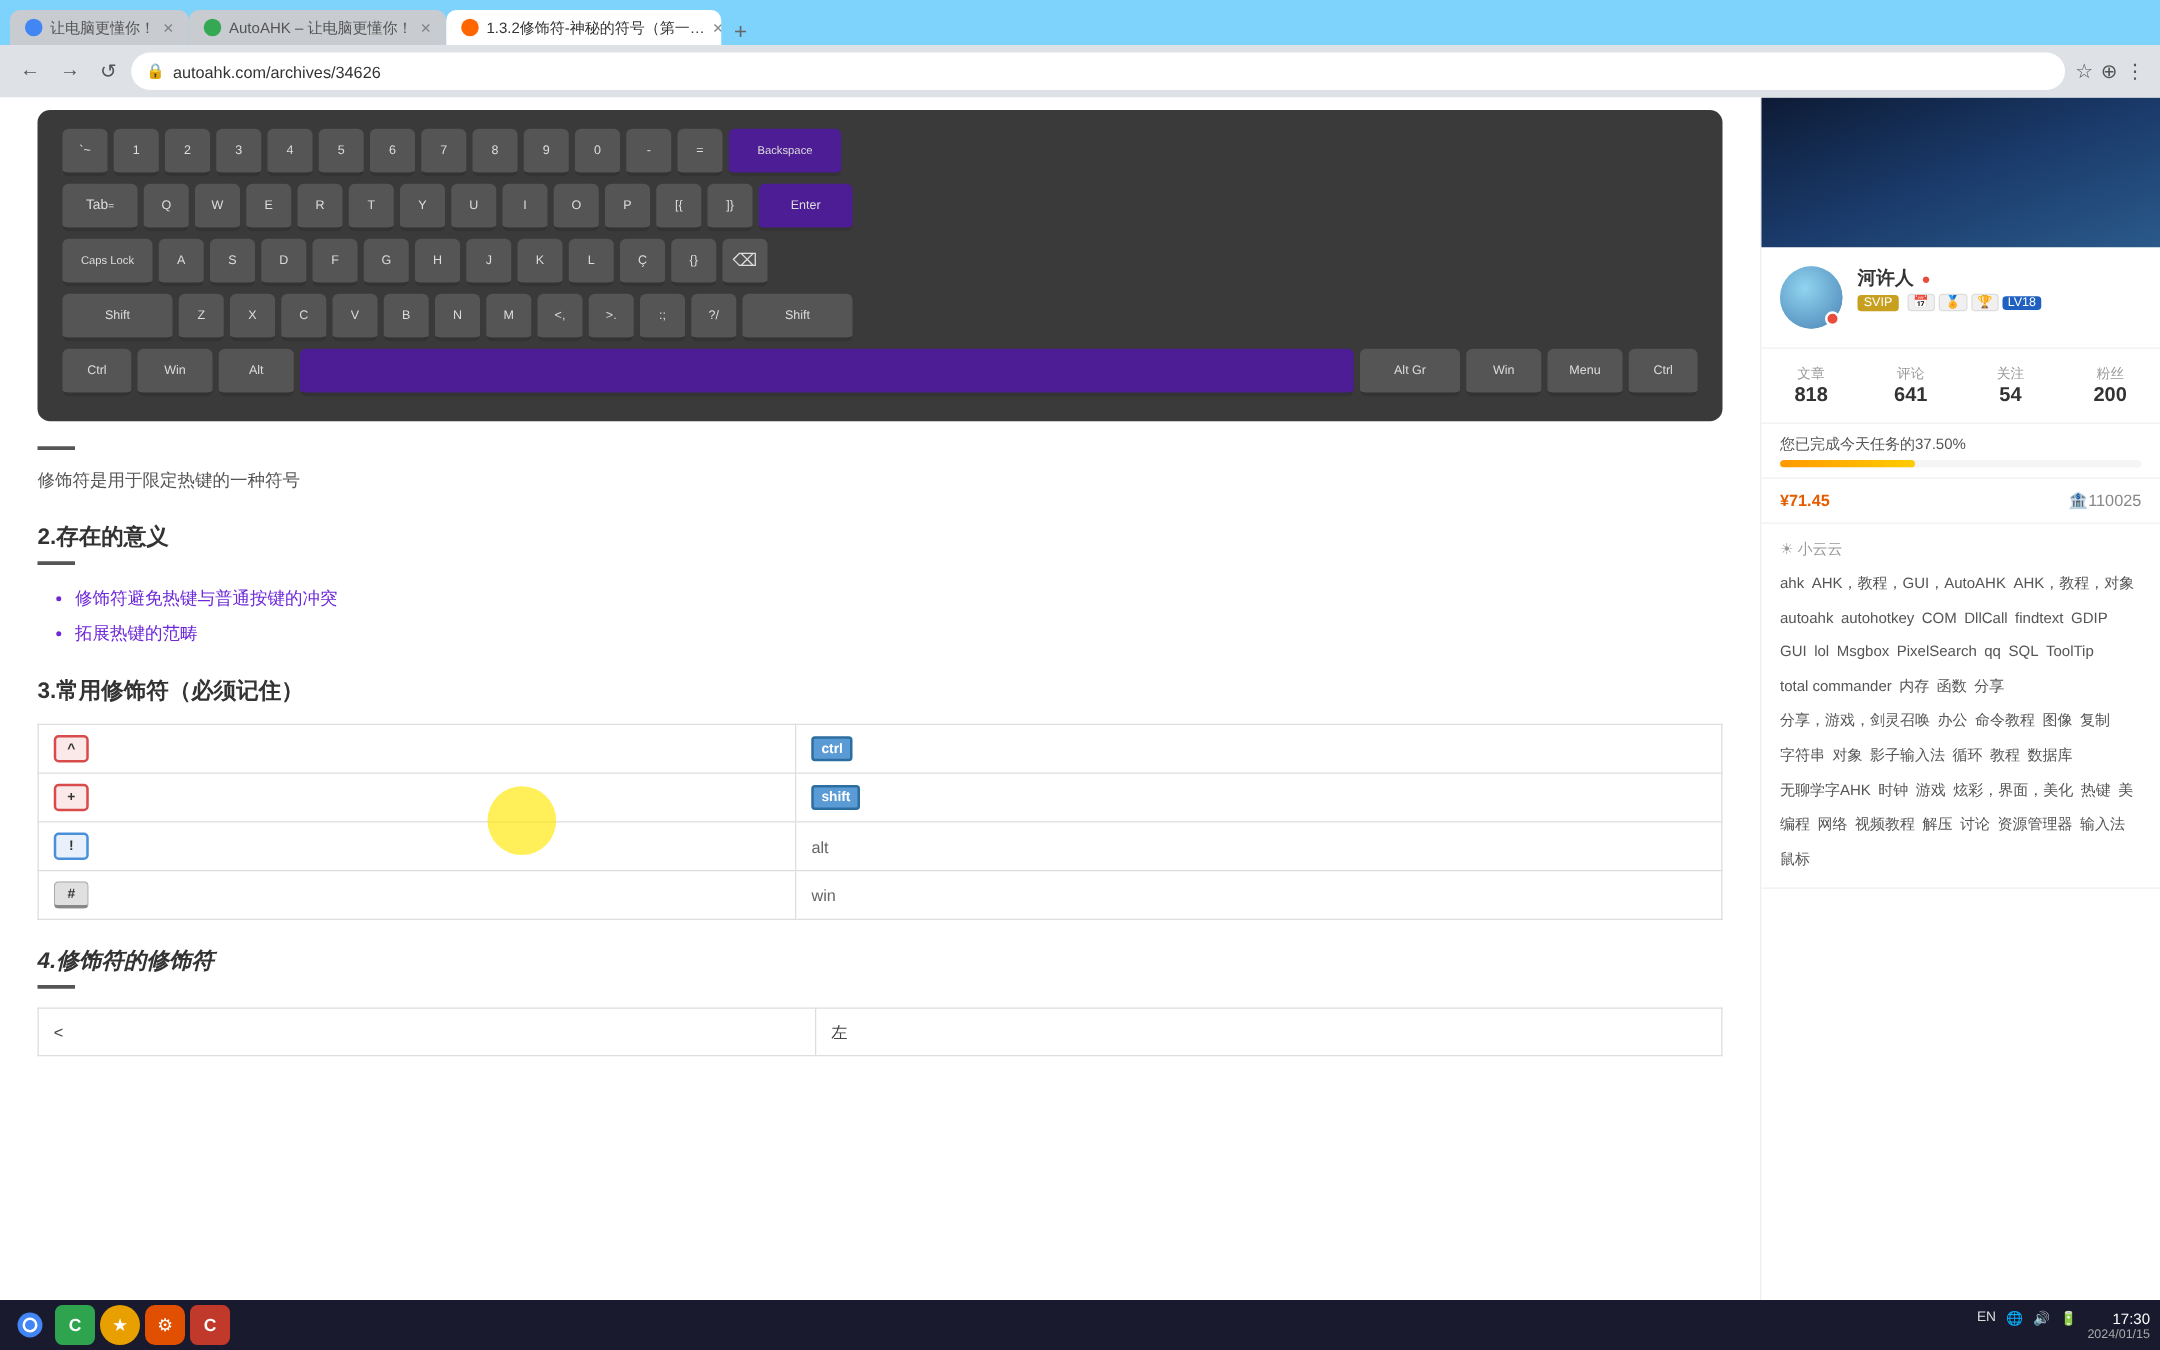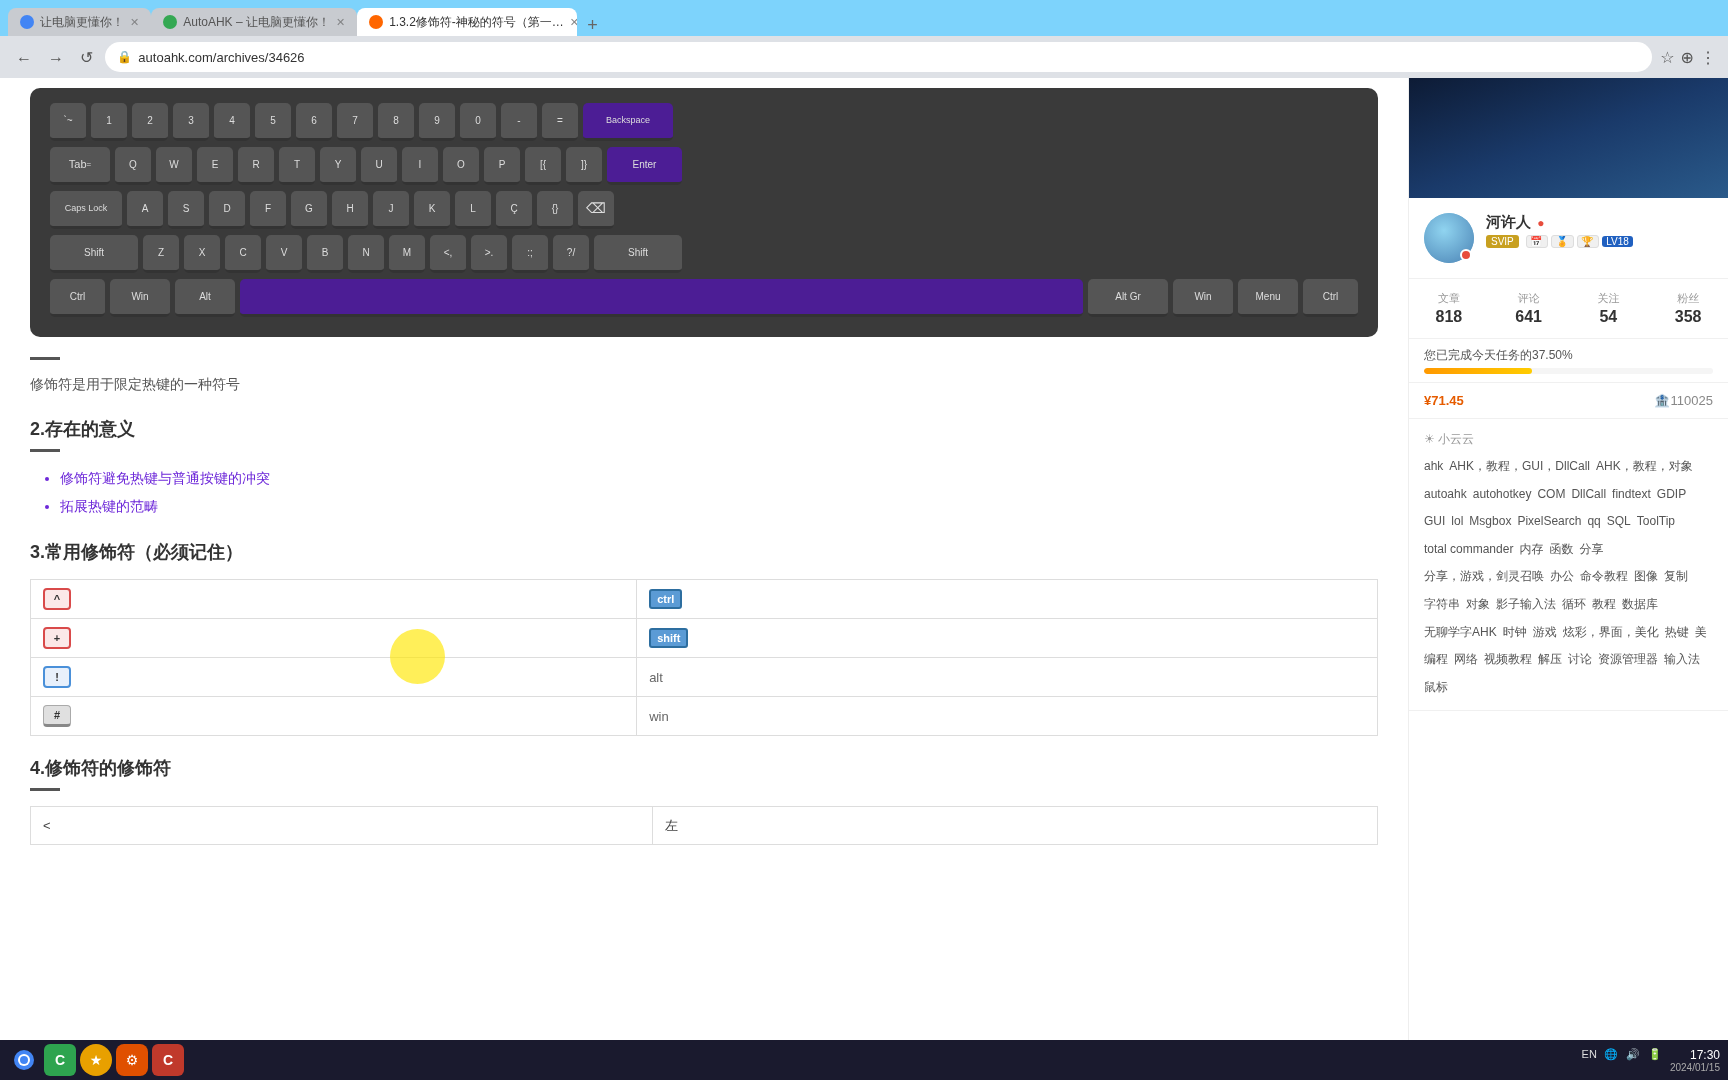--- a/index.html
+++ b/index.html
@@ -298,21 +298,21 @@
               <span class="key-icon">#</span>
             </td>
             <td>
               <span style="color:#666;font-size:13px;">win</span>
             </td>
           </tr>
         </tbody>
       </table>
     </div>
 
-    <div class="section-title" style="margin-top:20px;">4.修饰符的修饰符</div>
+    <div class="section-title" style="margin-top:20px;font-style:italic;">4.修饰符的修饰符</div>
     <div class="section-divider"></div>
     <table class="section4-table">
       <tbody>
         <tr>
           <td>
             <span>&lt;</span>
           </td>
           <td>
             <span>左</span>
           </td>
@@ -358,21 +358,21 @@
       <div class="stat-item">
         <div class="stat-label">评论</div>
         <div class="stat-value">641</div>
       </div>
       <div class="stat-item">
         <div class="stat-label">关注</div>
         <div class="stat-value">54</div>
       </div>
       <div class="stat-item">
         <div class="stat-label">粉丝</div>
-        <div class="stat-value">358</div>
+        <div class="stat-value">200</div>
       </div>
     </div>
 
     <div class="progress-bar-section">
       <span>您已完成今天任务的37.50%</span>
       <div class="progress-bar-wrap">
         <div class="progress-fill" style="width:37.5%;"></div>
       </div>
     </div>
 
@@ -380,21 +380,21 @@
       <span class="finance-amount">¥71.45</span>
       <span class="finance-points">🏦110025</span>
     </div>
 
     <div class="tag-cloud-section">
       <div class="tag-cloud-title">
         <span>☀ 小云云</span>
       </div>
       <div class="tags-wrap">
         <span class="tag">ahk</span>
-        <span class="tag">AHK，教程，GUI，DllCall</span>
+        <span class="tag">AHK，教程，GUI，AutoAHK</span>
         <span class="tag">AHK，教程，对象</span>
         <span class="tag">autoahk</span>
         <span class="tag">autohotkey</span>
         <span class="tag">COM</span>
         <span class="tag">DllCall</span>
         <span class="tag">findtext</span>
         <span class="tag">GDIP</span>
         <span class="tag">GUI</span>
         <span class="tag">lol</span>
         <span class="tag">Msgbox</span>

